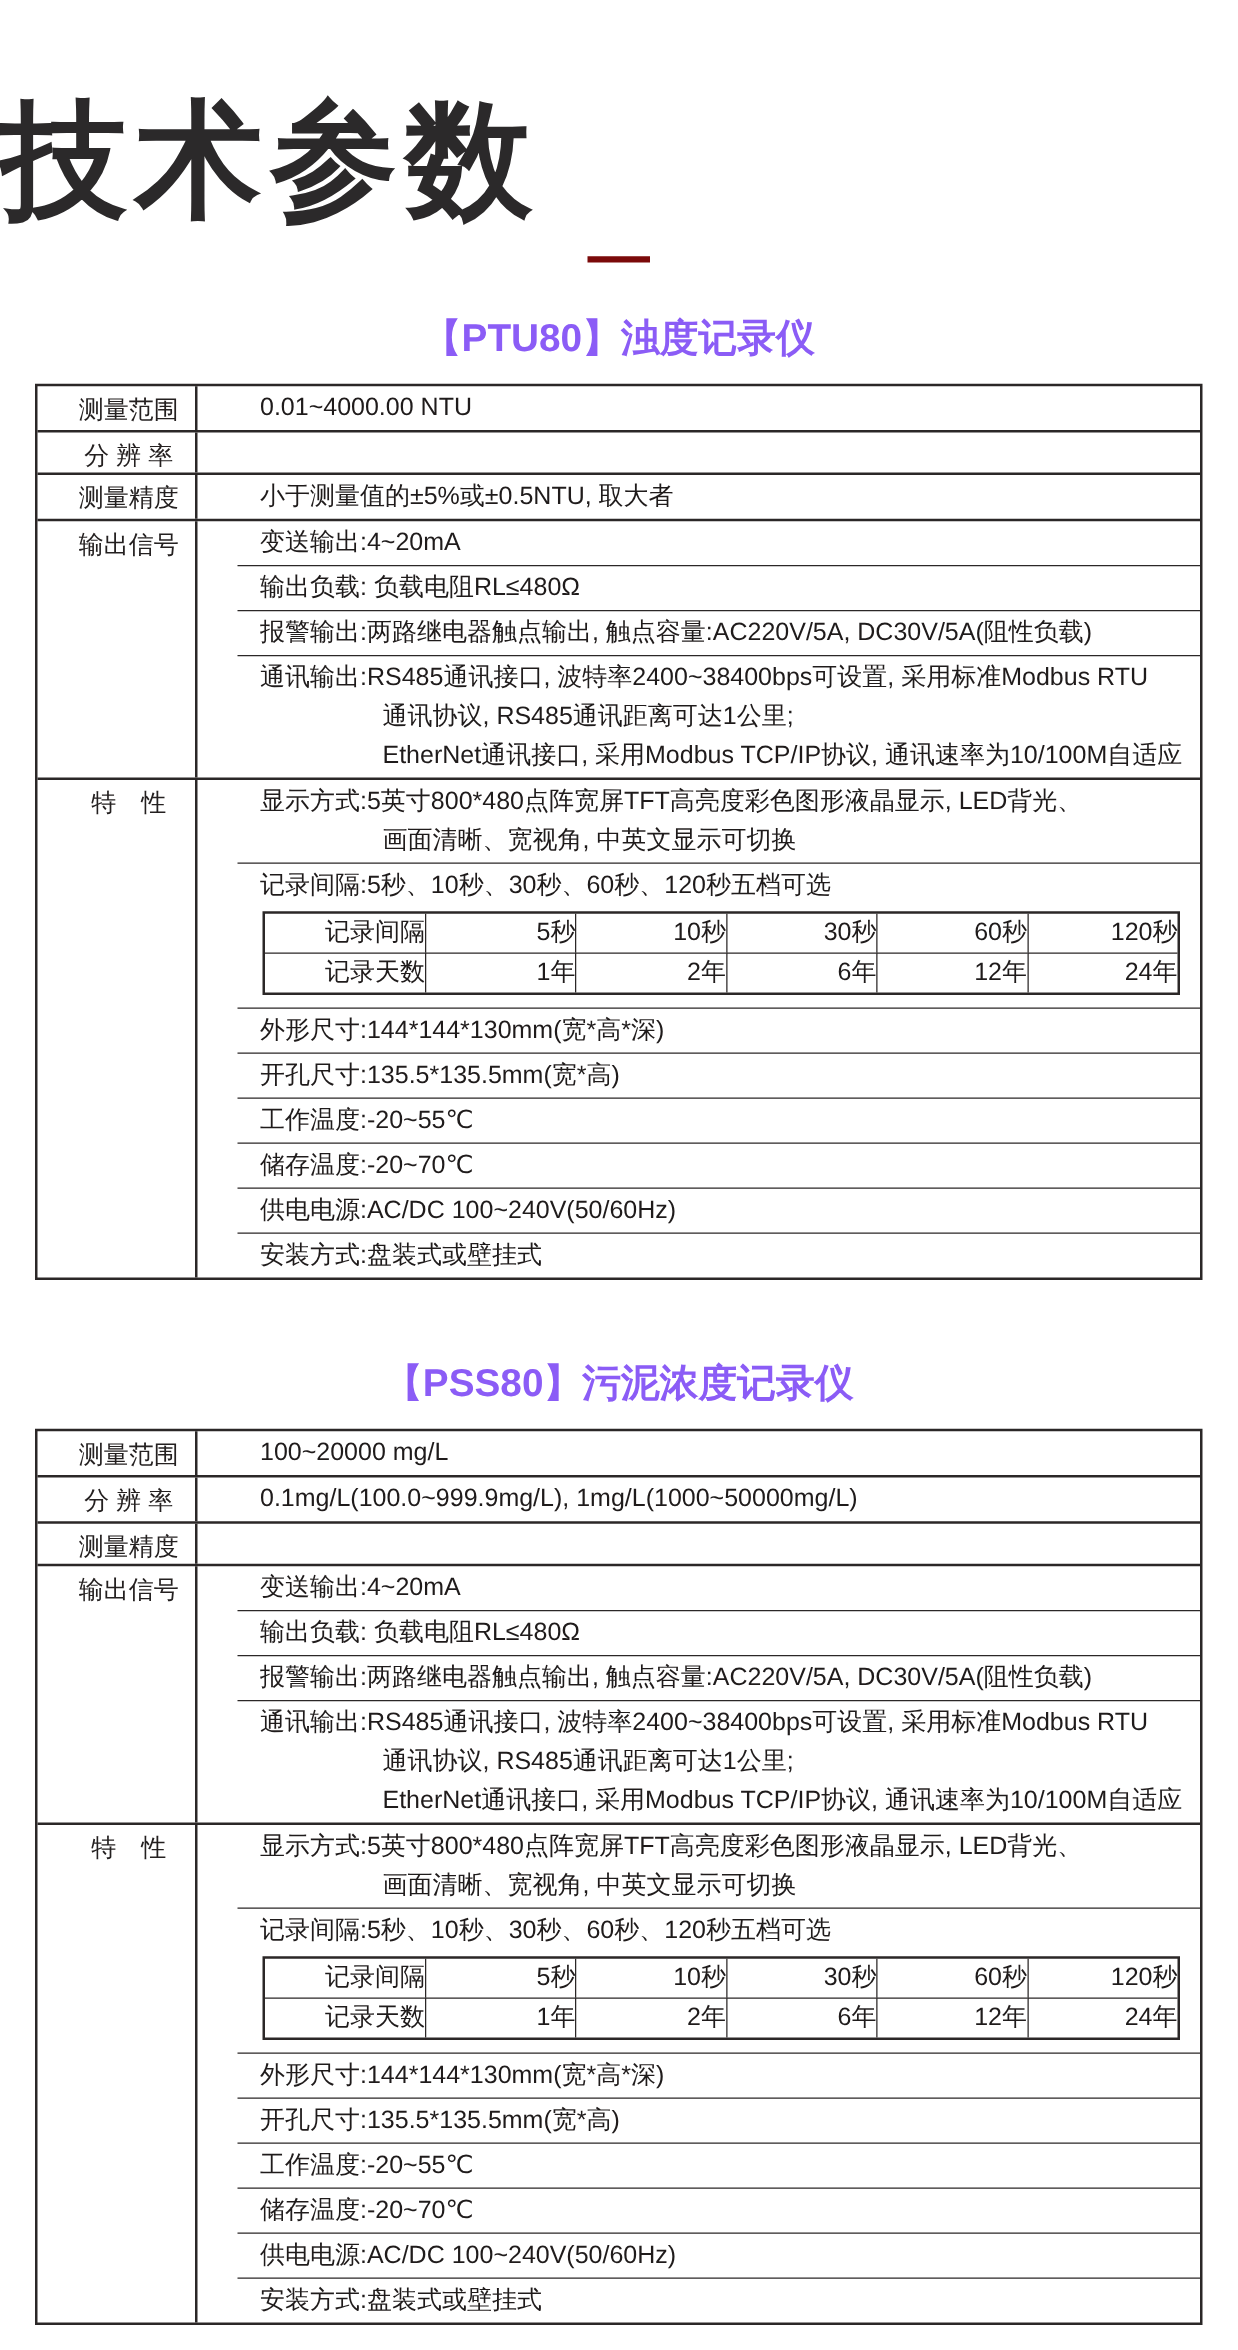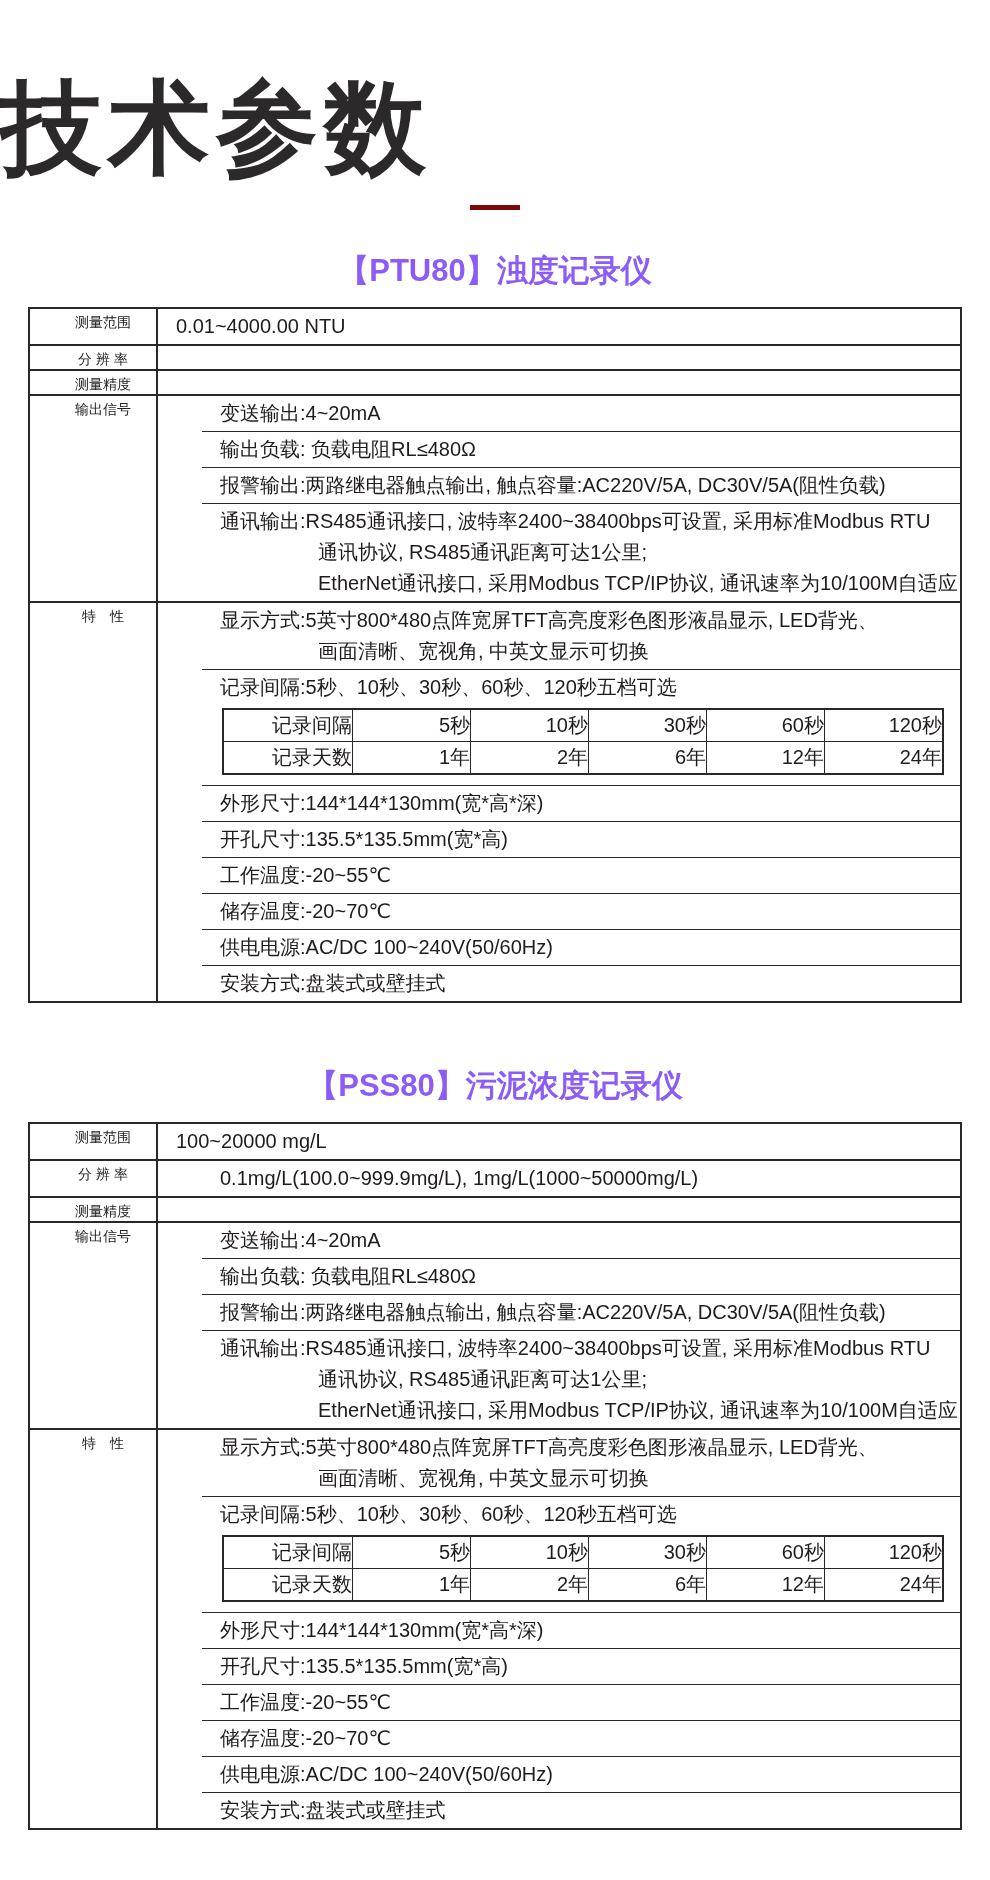--- a/index.html
+++ b/index.html
@@ -38,34 +38,34 @@
     margin:40px 0 15px;
   }
   .spec-heading.second{margin-top:62px;}
   .spec-table{
     width:934px;
     margin:0 auto;
     border:2.5px solid var(--bd);
     font-size:20px;
   }
   .spec-row{display:flex;}
-  .spec-row + .spec-row{border-top:2px solid var(--bd);gap:44px;}
+  .spec-row + .spec-row{border-top:2px solid var(--bd);}
   .spec-label{
     flex:0 0 128px;
     border-right:2px solid var(--bd);
     display:flex;
     justify-content:center;
     align-items:flex-start;
     padding-top:5px;
-    font-size:14px;
+    font-size:20px;
     color:#242020;
     padding-left:20px;
   }
   .spec-cells{flex:1;min-width:0;display:flex;flex-direction:column;}
-  .spec-cell{padding:2px 8px 2px 18px;}
+  .spec-cell{padding:2px 8px 2px 18px;margin-left:32px;}
   .spec-cell + .spec-cell{border-top:1.5px solid var(--bd);}
   .spec-line{line-height:31px;white-space:nowrap;}
   .spec-line.hang{padding-left:98px;}
   .rec-table{
     display:grid;
     grid-template-columns:128px repeat(5,1fr);
     border:2px solid var(--bd);
     margin:5px 8px 8px 2px;
     text-align:right;
   }
@@ -88,20 +88,25 @@
           <div class="spec-cell">
             <div class="spec-line">0.01~4000.00 NTU</div>
           </div>
         </div>
       </div>
       <div class="spec-row">
         <div class="spec-label">分 辨 率</div>
       </div>
       <div class="spec-row">
         <div class="spec-label">测量精度</div>
+        <div class="spec-cells">
+          <div class="spec-cell">
+            <div class="spec-line">小于测量值的±5%或±0.5NTU, 取大者</div>
+          </div>
+        </div>
       </div>
       <div class="spec-row">
         <div class="spec-label">输出信号</div>
         <div class="spec-cells">
           <div class="spec-cell">
             <div class="spec-line">变送输出:4~20mA</div>
           </div>
           <div class="spec-cell">
             <div class="spec-line">输出负载: 负载电阻RL≤480Ω</div>
           </div>

